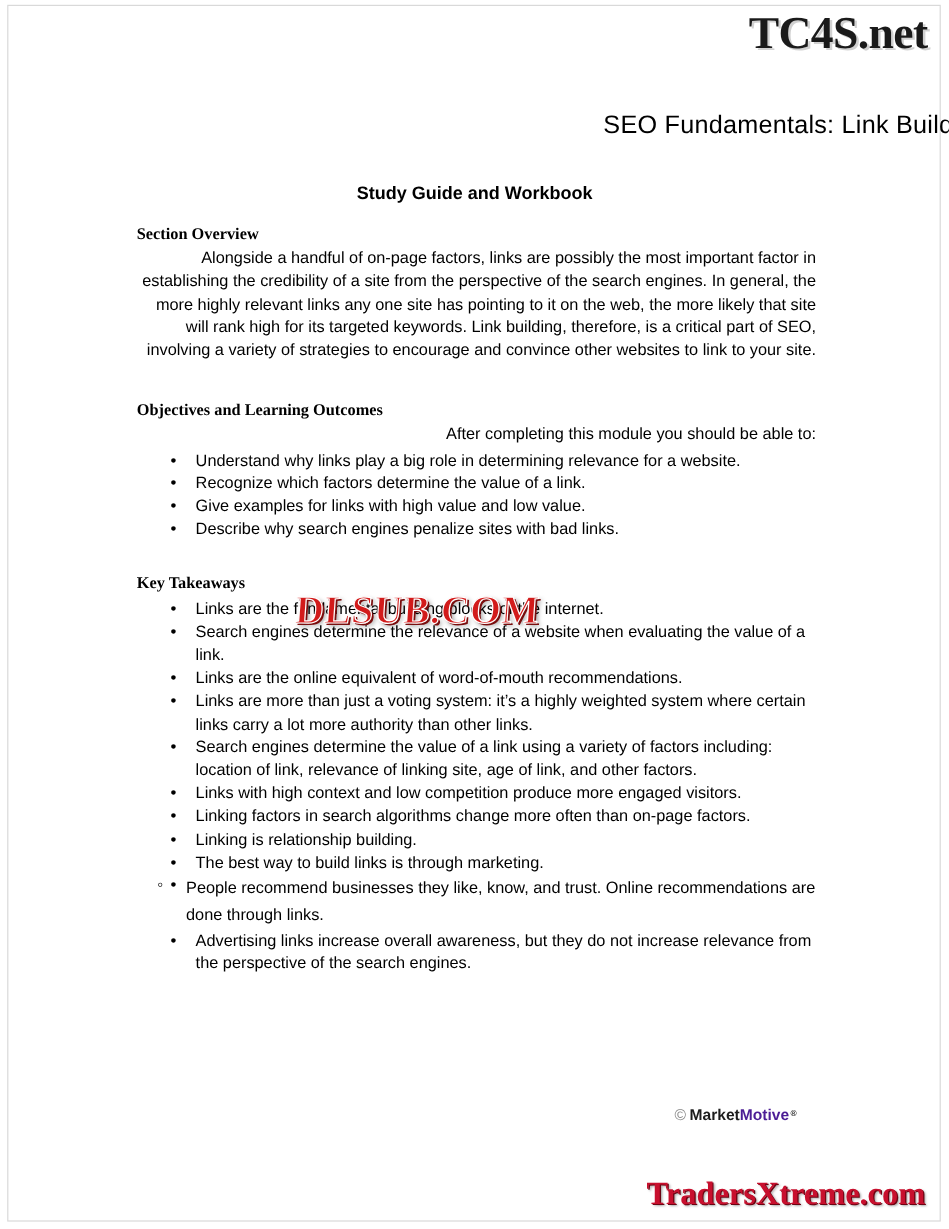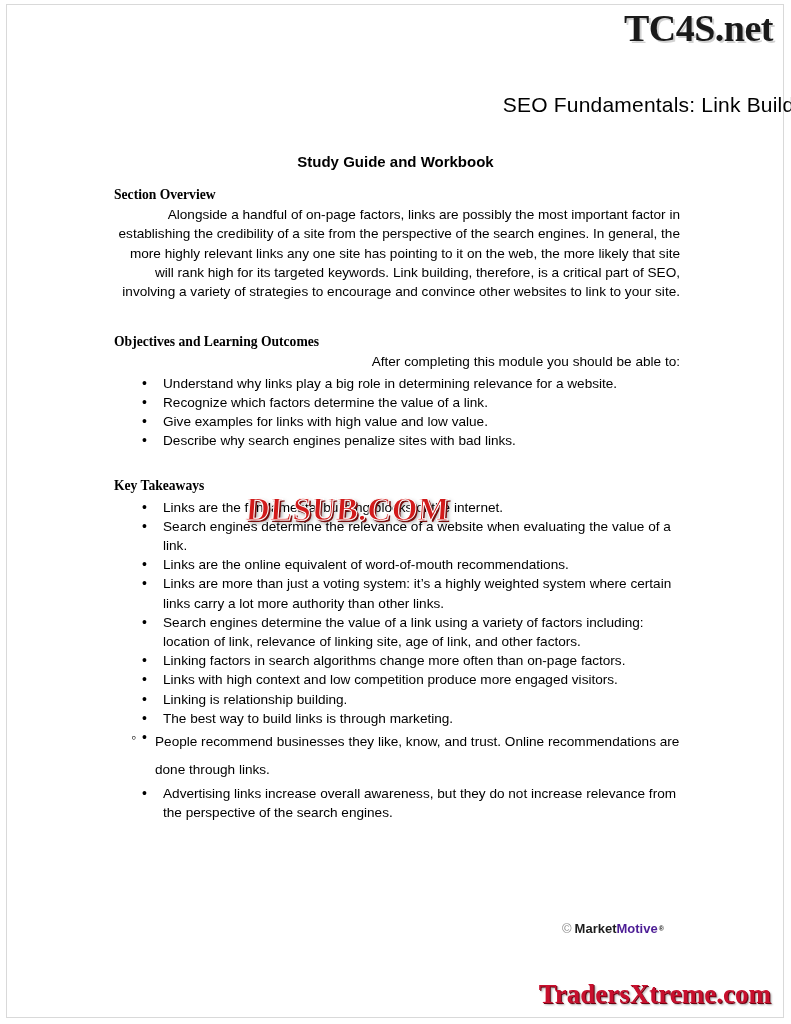--- a/index.html
+++ b/index.html
@@ -141,21 +141,21 @@
     line-height: 19.2px;
   }
   ul.subbullets {
     list-style: none;
     margin: 0;
     padding: 0;
   }
   ul.subbullets > li {
     position: relative;
     padding-left: 41px;
-    line-height: 28px;
+    line-height: 23px;
   }
   ul.subbullets > li::before {
     content: "\25E6";
     position: absolute;
     left: 17px;
     top: 0;
     font-size: 14px;
     line-height: 19.2px;
   }
 
@@ -215,22 +215,22 @@
 
     <div class="block-gap-md"></div>
 
     <div class="heading">Key Takeaways</div>
     <ul class="bullets">
       <li>Links are the fundamental building blocks of the internet.</li>
       <li>Search engines determine the relevance of a website when evaluating the value of a link.</li>
       <li>Links are the online equivalent of word-of-mouth recommendations.</li>
       <li>Links are more than just a voting system: it’s a highly weighted system where certain links carry a lot more authority than other links.</li>
       <li>Search engines determine the value of a link using a variety of factors including: location of link, relevance of linking site, age of link, and other factors.</li>
+      <li>Links with high context and low competition produce more engaged visitors.</li>
       <li>Linking factors in search algorithms change more often than on-page factors.</li>
-      <li>Links with high context and low competition produce more engaged visitors.</li>
       <li>Linking is relationship building.</li>
       <li>The best way to build links is through marketing.</li>
       <li style="list-style:none;padding-left:0;">
         <ul class="subbullets">
           <li>People recommend businesses they like, know, and trust. Online recommendations are done through links.</li>
         </ul>
       </li>
       <li>Advertising links increase overall awareness, but they do not increase relevance from the perspective of the search engines.</li>
     </ul>
 

